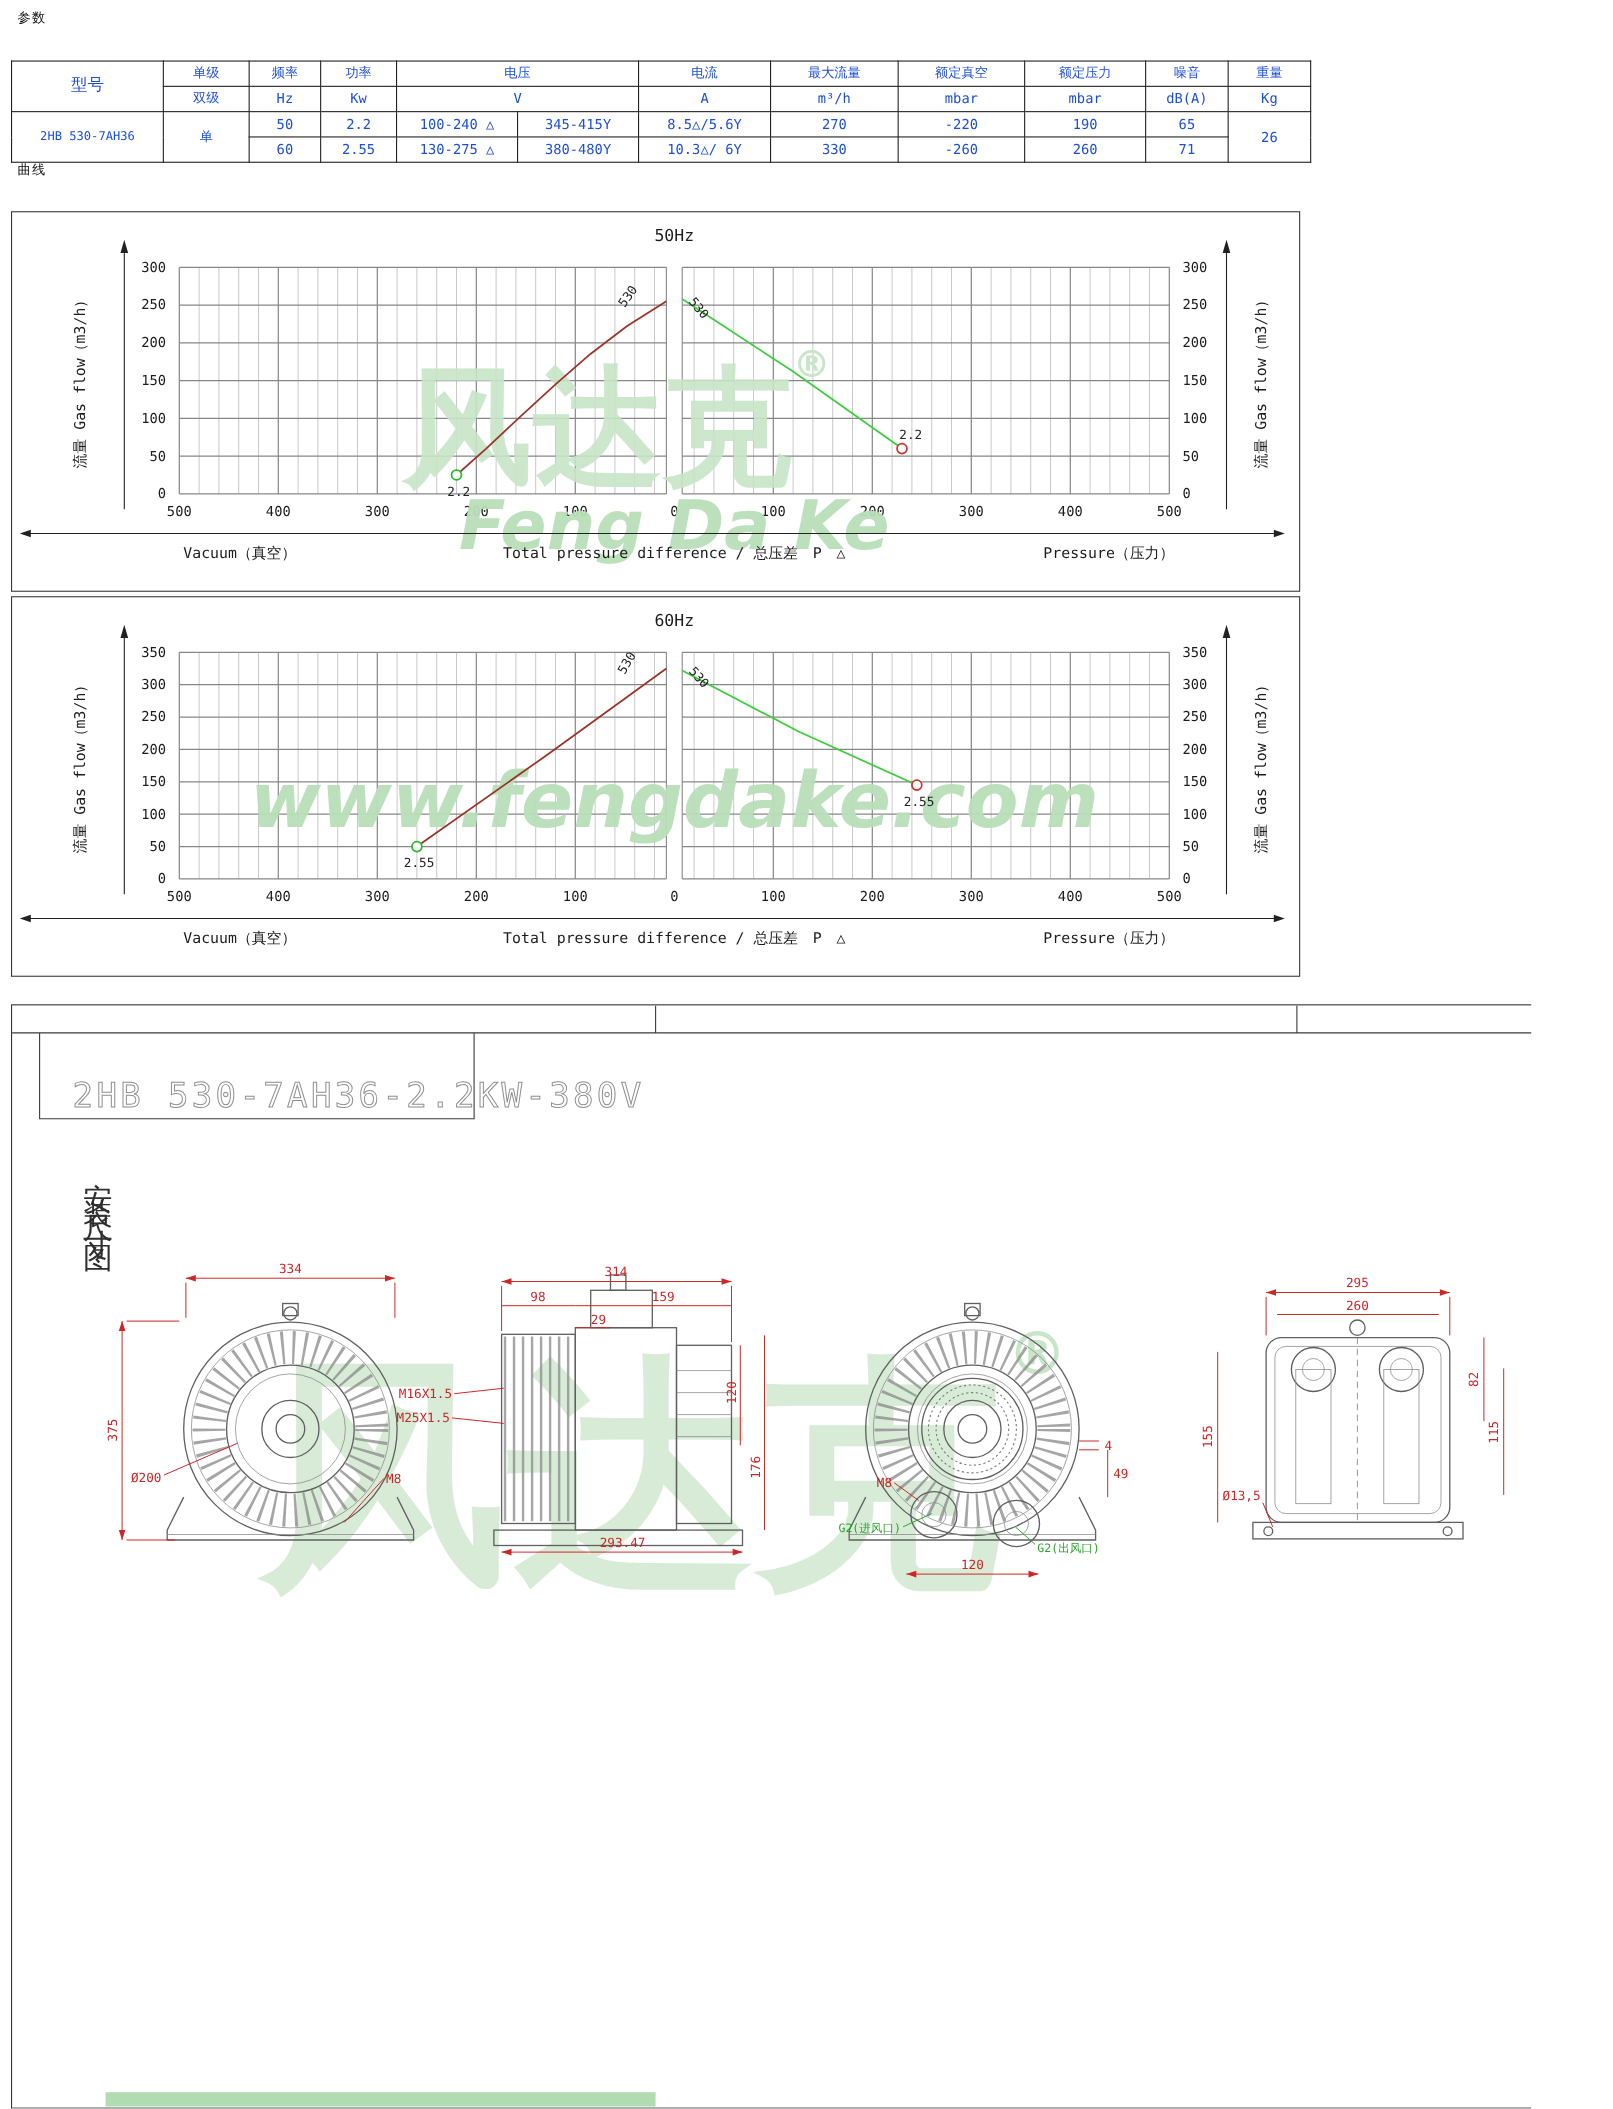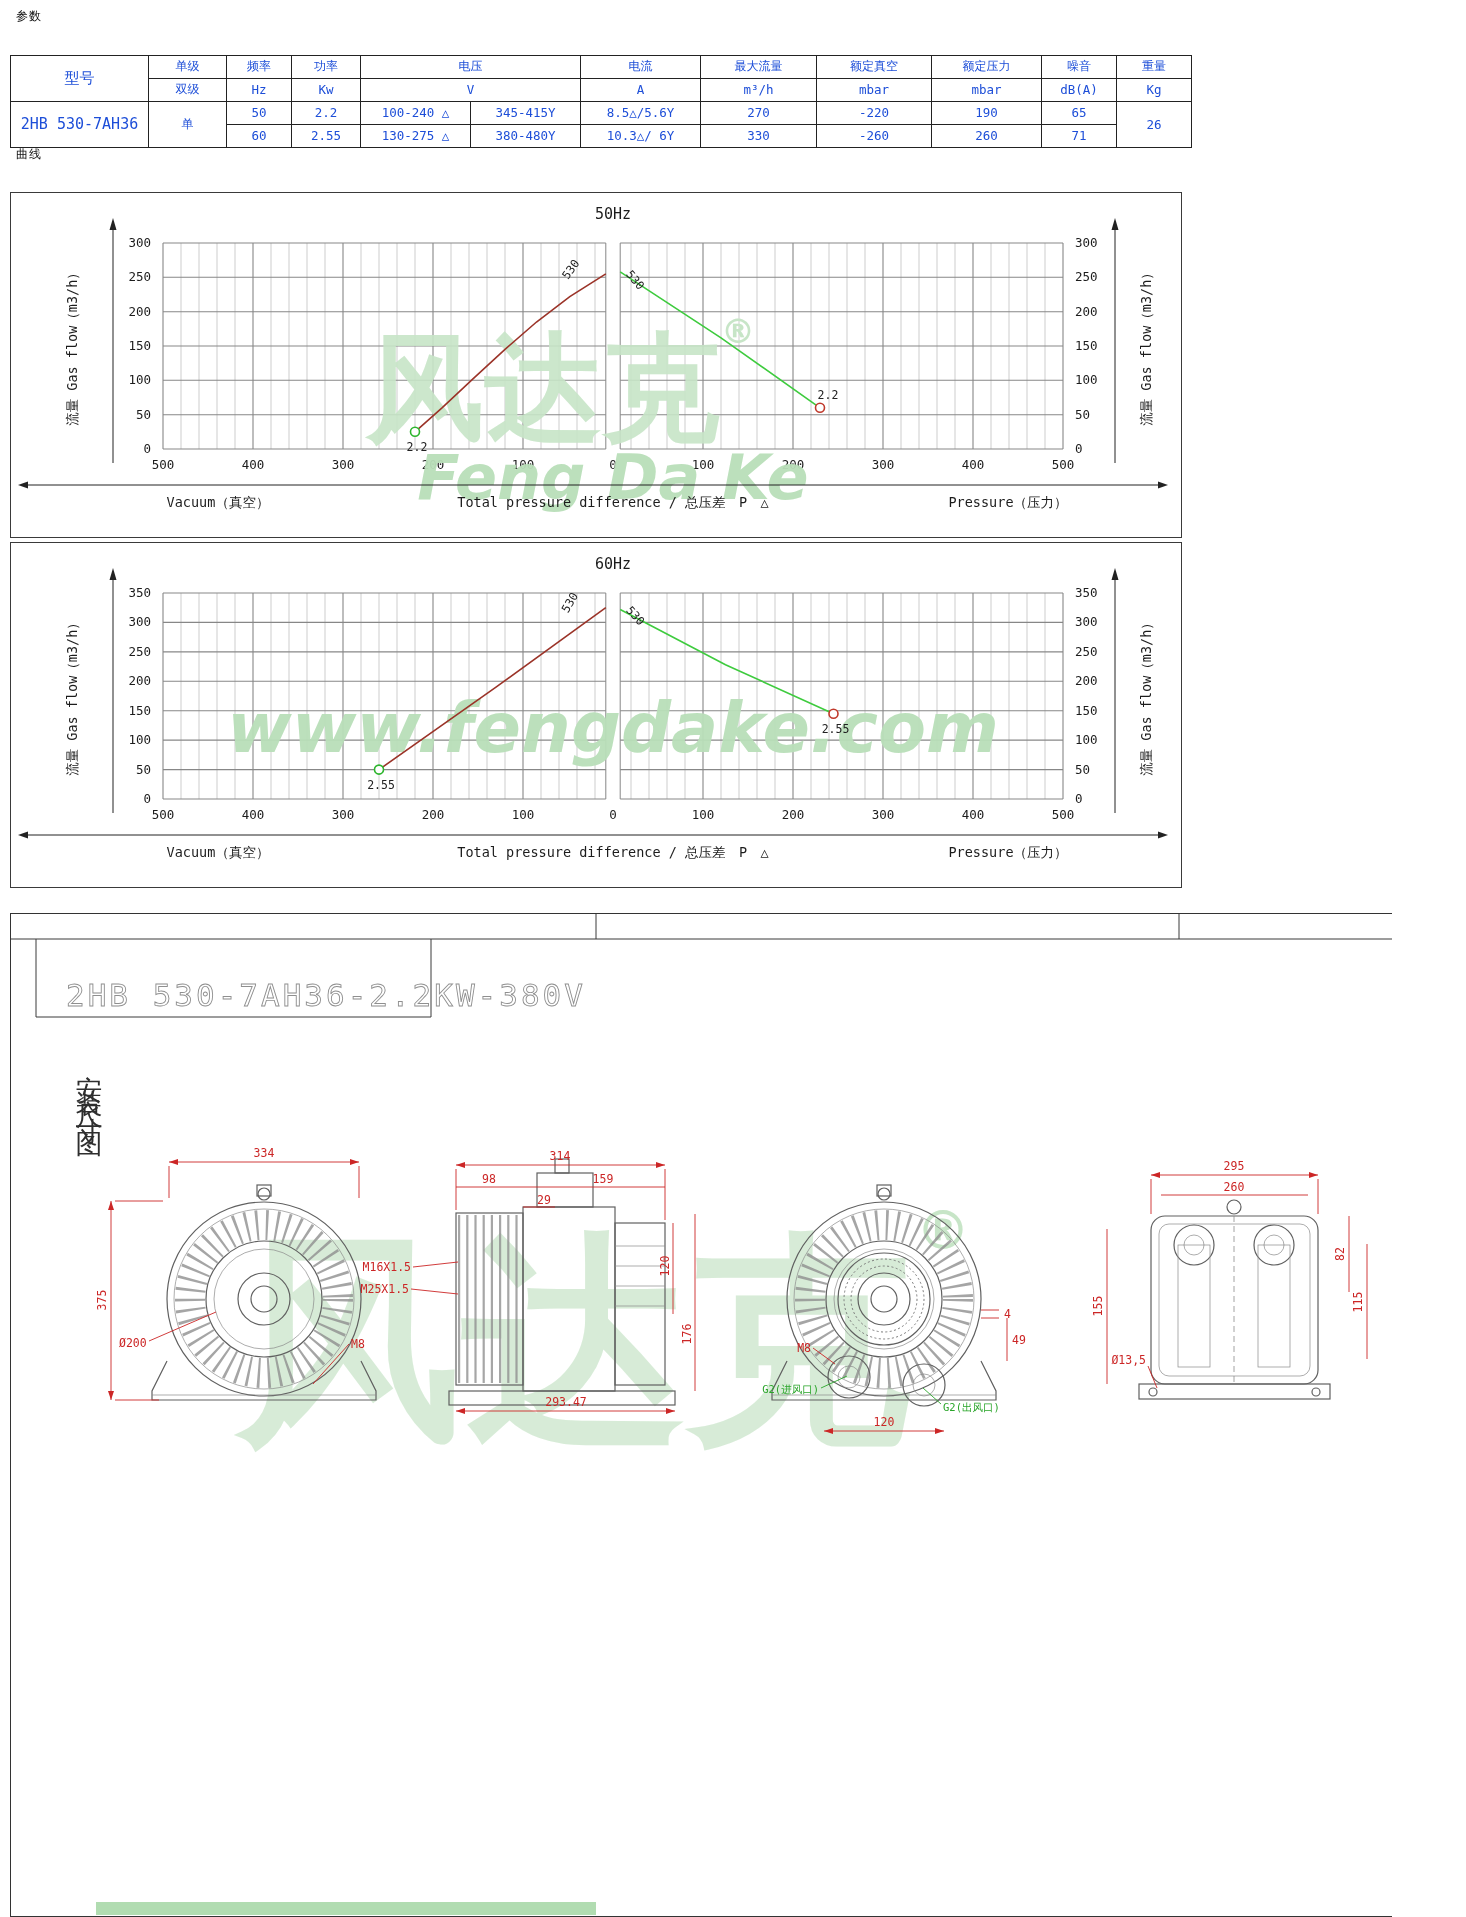--- a/index.html
+++ b/index.html
@@ -6,21 +6,21 @@
   .page{position:relative;width:1392px;height:1917px;background:#fff;overflow:hidden;
         font-family:"Liberation Sans",sans-serif;color:#1a1a1a;}
   .sec-label{position:absolute;left:16px;font-size:12px;color:#111;letter-spacing:1px;}
   
   table.spec{position:absolute;left:10px;top:55px;border-collapse:collapse;table-layout:fixed;
              font-family:"DejaVu Sans Mono","Liberation Mono",monospace;font-size:12.5px;color:#1d4ed8;}
   table.spec td{border:1px solid #222;text-align:center;padding:0;height:22px;line-height:1.1;
                 overflow:hidden;white-space:nowrap;}
   table.spec{border:1.5px solid #111;}
   td.cjk{font-family:"Liberation Sans",sans-serif;font-size:12px;}
-  td.model{font-size:15px;}
+  td.model{font-size:11px;}
   
   .chart-box{position:absolute;left:10px;top:192px;width:1172px;height:696px;}
   .chart-cell{position:absolute;left:0;width:1170px;height:344px;border:1px solid #3a3a3a;background:#fff;}
   .tick{font-family:"DejaVu Sans Mono","Liberation Mono",monospace;font-size:12.5px;fill:#1c1c1c;}
   .axl{font-family:"DejaVu Sans Mono","Liberation Mono",monospace;font-size:13.5px;fill:#1c1c1c;}
   .ttl{font-family:"DejaVu Sans Mono","Liberation Mono",monospace;font-size:15px;fill:#1c1c1c;}
   .mlab{font-family:"DejaVu Sans Mono","Liberation Mono",monospace;font-size:11.5px;fill:#222;}
   .wm1{font-size:118px;font-weight:bold;fill:#c7e5c7;opacity:.9;font-family:"DejaVu Sans",sans-serif;}
   .wm2{font-size:34px;font-weight:bold;fill:#c7e5c7;font-family:"DejaVu Sans",sans-serif;}
   .wm3{font-size:62px;font-style:italic;font-weight:bold;fill:#b9dfb9;opacity:.95;font-family:"DejaVu Sans",sans-serif;}

